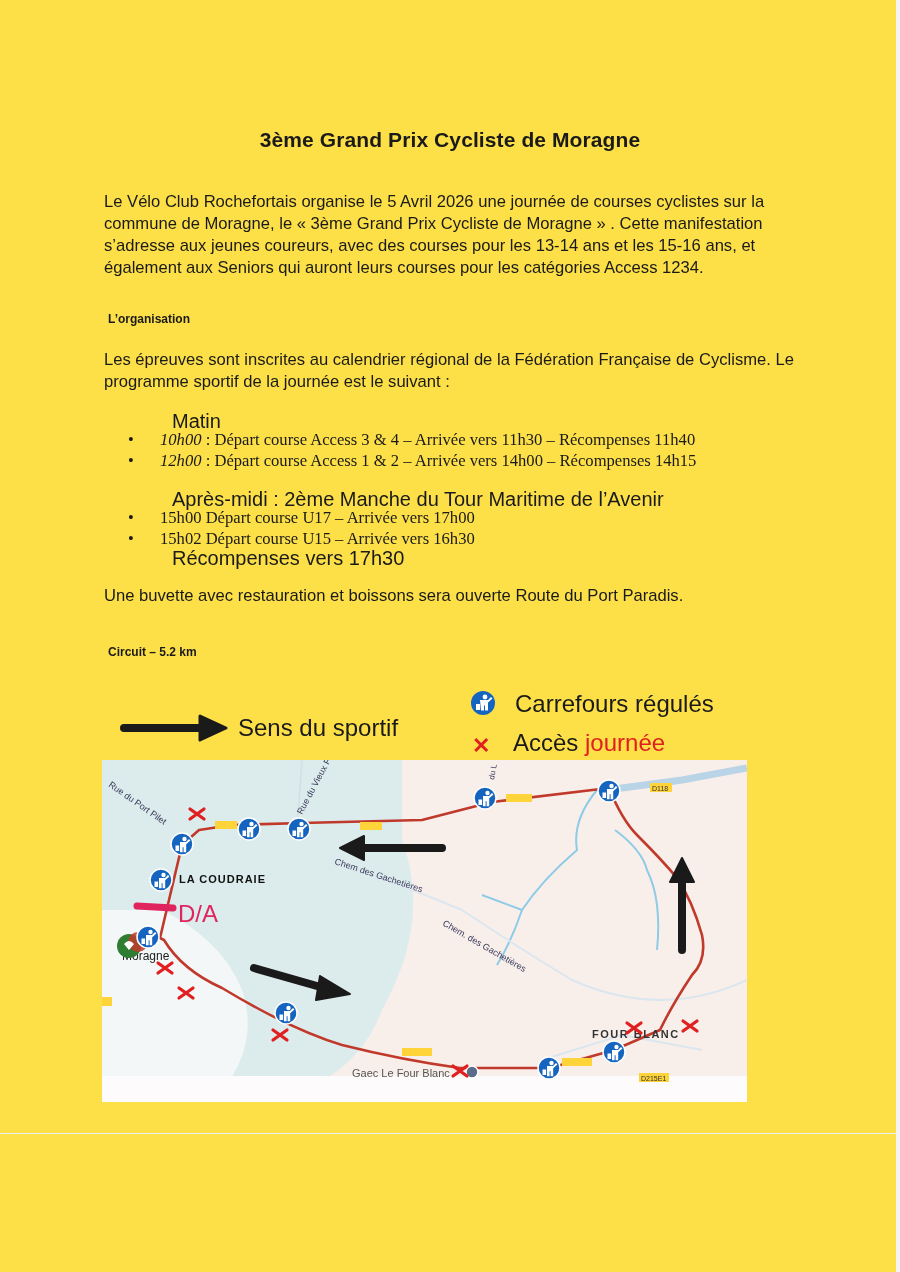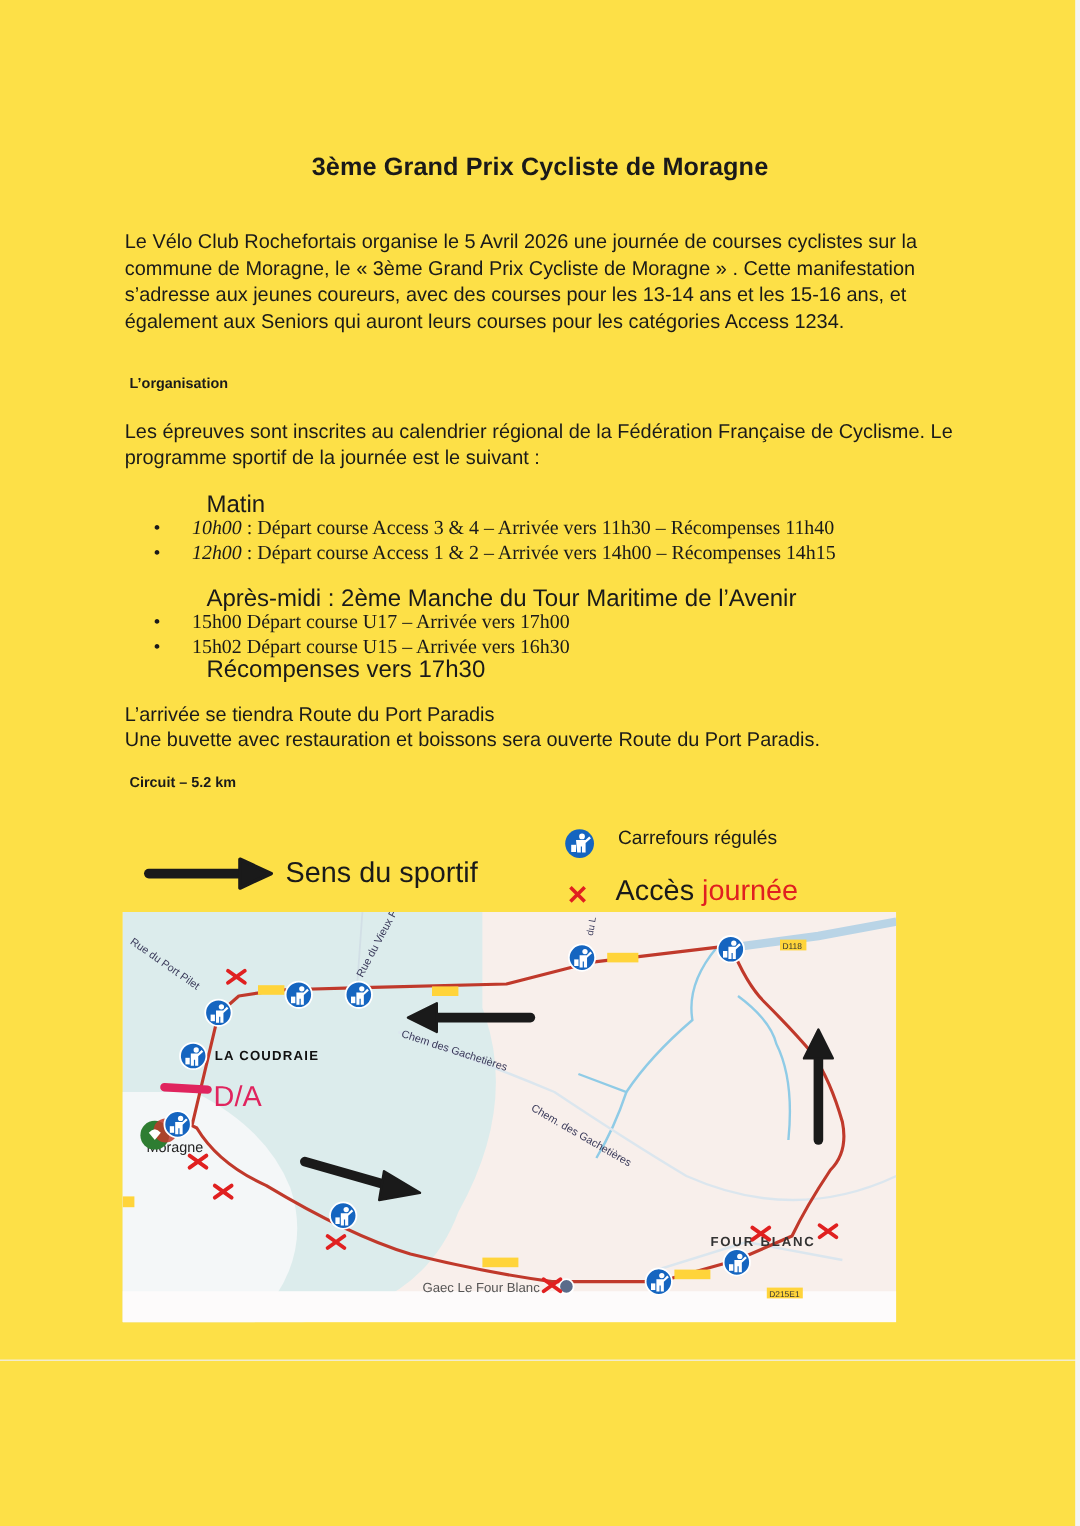--- a/index.html
+++ b/index.html
@@ -20,21 +20,21 @@
   .bullets { position: absolute; left: 120px; margin: 0; padding: 0; list-style: none; font-size: 16.6px; line-height: 21px; font-family: Liberation Serif, serif; }
   .bullets li { position: relative; padding-left: 40px; white-space: nowrap; }
   .bullets li::before { content: "•"; position: absolute; left: 8px; top: 0; }
   .bl-matin { top: 429px; }
   .bl-aprem { top: 507px; }
   .p-arrivee { top: 585px; line-height: 21px; }
   .h-circuit { top: 645px; }
   .legend-arrow { position: absolute; left: 118px; top: 713px; }
   .legend-sens { position: absolute; left: 238px; top: 714px; font-size: 24px; color: #1a1a1a; }
   .legend-carre { position: absolute; left: 468px; top: 688px; }
-  .legend-carre-label { position: absolute; left: 515px; top: 690px; font-size: 16px; color: #1a1a1a; }
+  .legend-carre-label { position: absolute; left: 515px; top: 690px; font-size: 24px; color: #1a1a1a; }
   .legend-x { position: absolute; left: 472px; top: 733px; font-size: 22px; font-weight: bold; color: #e02020; }
   .legend-acces { position: absolute; left: 513px; top: 729px; font-size: 24px; color: #1a1a1a; }
   .legend-acces .red { color: #e02020; }
   .map { position: absolute; left: 102px; top: 760px; width: 645px; height: 342px; overflow: hidden; }
   .footer-rule { position: absolute; left: 0; top: 1133px; width: 900px; height: 1px; background: #efefef; }
   .right-edge { position: absolute; right: 0; top: 0; width: 4px; height: 1272px; background: #f4f4f4; }
 </style>
 </head>
 <body>
 
@@ -54,21 +54,20 @@
   </ul>
 
   <div class="sub-head sh-aprem">Après-midi : 2ème Manche du Tour Maritime de l’Avenir</div>
   <ul class="bullets bl-aprem">
     <li>15h00 Départ course U17 – Arrivée vers 17h00</li>
     <li>15h02 Départ course U15 – Arrivée vers 16h30</li>
   </ul>
   <div class="sub-head sh-recomp">Récompenses vers 17h30</div>
 
   <div class="para p-arrivee">
-    <div>L’arrivée se tiendra Route du Port Paradis</div>
     <div>Une buvette avec restauration et boissons sera ouverte Route du Port Paradis.</div>
   </div>
 
   <div class="h-section h-circuit">Circuit – 5.2 km</div>
 
   <svg class="legend-arrow" width="112" height="30" viewBox="0 0 112 30">
     <line x1="6" y1="15" x2="86" y2="15" stroke="#1a1a1a" stroke-width="8" stroke-linecap="round"></line>
     <path d="M82 3 L108 15 L82 27 Z" fill="#1a1a1a" stroke="#1a1a1a" stroke-width="3" stroke-linejoin="round"></path>
   </svg>
   <div class="legend-sens">Sens du sportif</div>

